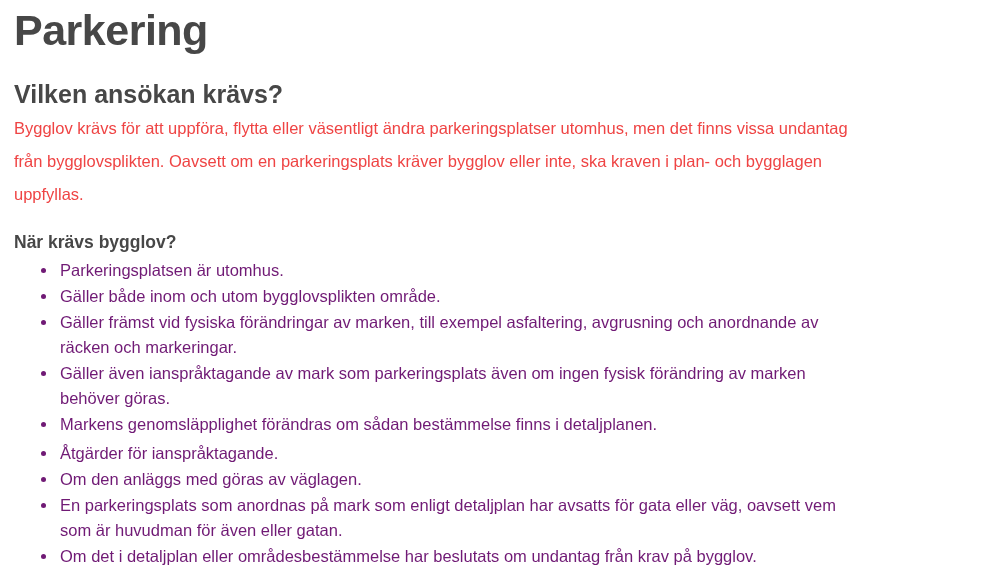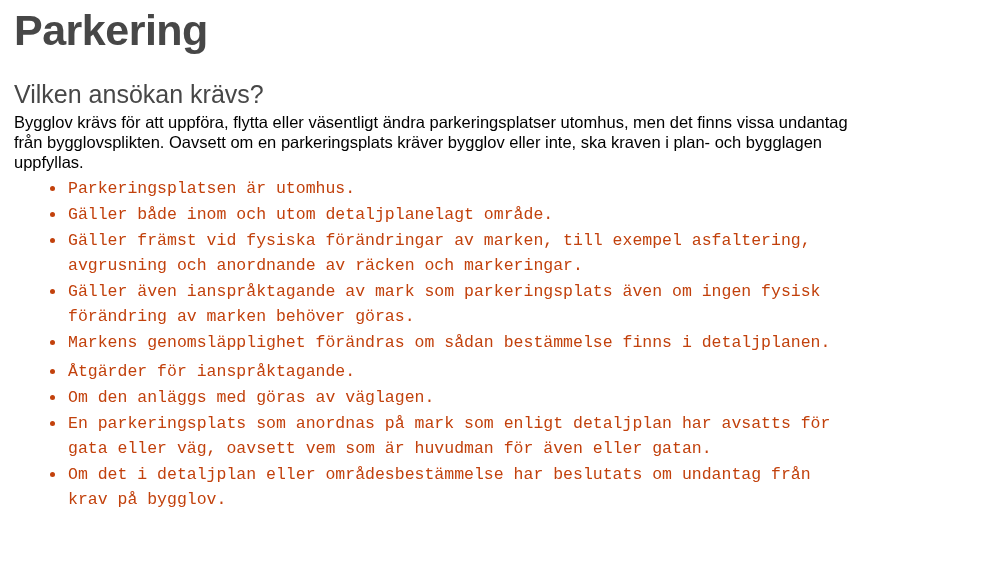--- a/index.html
+++ b/index.html
@@ -21,69 +21,69 @@
     font-size: 43px;
     line-height: 54px;
     font-weight: 700;
     color: #474747;
     margin: 0;
     letter-spacing: -0.5px;
   }
   h2.section-heading {
     font-size: 25px;
     line-height: 32px;
-    font-weight: 400;
+    font-weight: 700;
     color: #474747;
     margin: 21px 0 0 0;
   }
   p.body-paragraph {
     font-size: 16.5px;
-    line-height: 20px;
-    color: #000000;
+    line-height: 33px;
+    color: #ef4444;
     margin: 2px 0 0 0;
     max-width: 895px;
   }
   h3.sub-heading {
     font-size: 17.5px;
     line-height: 23px;
     font-weight: 700;
     color: #474747;
     margin: 20px 0 0 0;
   }
   h3.sub-heading + ul { margin-top: 4px; }
   ul.bullet-list {
     margin: 4px 0 0 0;
     padding: 0 0 0 40px;
     list-style: disc outside;
   }
   ul.bullet-list li {
     font-size: 16.5px;
     line-height: 25px;
-    color: #c2410c;
-    margin: 0 0 1px 12px;
+    color: #701a75;
+    margin: 0 0 1px 4px;
     max-width: 850px;
     padding-left: 2px;
-    font-family: Liberation Mono, monospace;
   }
 </style>
 </head>
 <body>
 
 <main class="page">
 
   <h1 class="page-title">Parkering</h1>
 
   <h2 class="section-heading">Vilken ansökan krävs?</h2>
 
   <p class="body-paragraph">Bygglov krävs för att uppföra, flytta eller väsentligt ändra parkeringsplatser utomhus, men det finns vissa undantag från bygglovsplikten. Oavsett om en parkeringsplats kräver bygglov eller inte, ska kraven i plan- och bygglagen uppfyllas.</p>
 
+  <h3 class="sub-heading">När krävs bygglov?</h3>
 
   <ul class="bullet-list">
     <li>Parkeringsplatsen är utomhus.</li>
-    <li>Gäller både inom och utom detaljplanelagt område.</li>
+    <li>Gäller både inom och utom bygglovsplikten område.</li>
     <li>Gäller främst vid fysiska förändringar av marken, till exempel asfaltering, avgrusning och anordnande av räcken och markeringar.</li>
     <li>Gäller även ianspråktagande av mark som parkeringsplats även om ingen fysisk förändring av marken behöver göras.</li>
     <li>Markens genomsläpplighet förändras om sådan bestämmelse finns i detaljplanen.</li>
   </ul>
 
 
   <ul class="bullet-list">
     <li>Åtgärder för ianspråktagande.</li>
     <li>Om den anläggs med göras av väglagen.</li>
     <li>En parkeringsplats som anordnas på mark som enligt detaljplan har avsatts för gata eller väg, oavsett vem som är huvudman för även eller gatan.</li>

